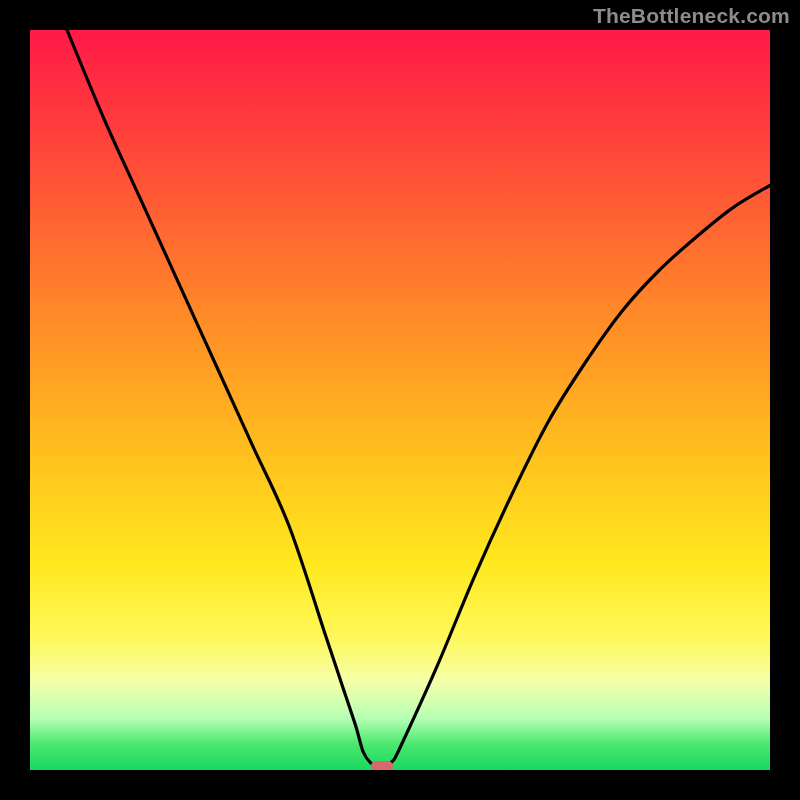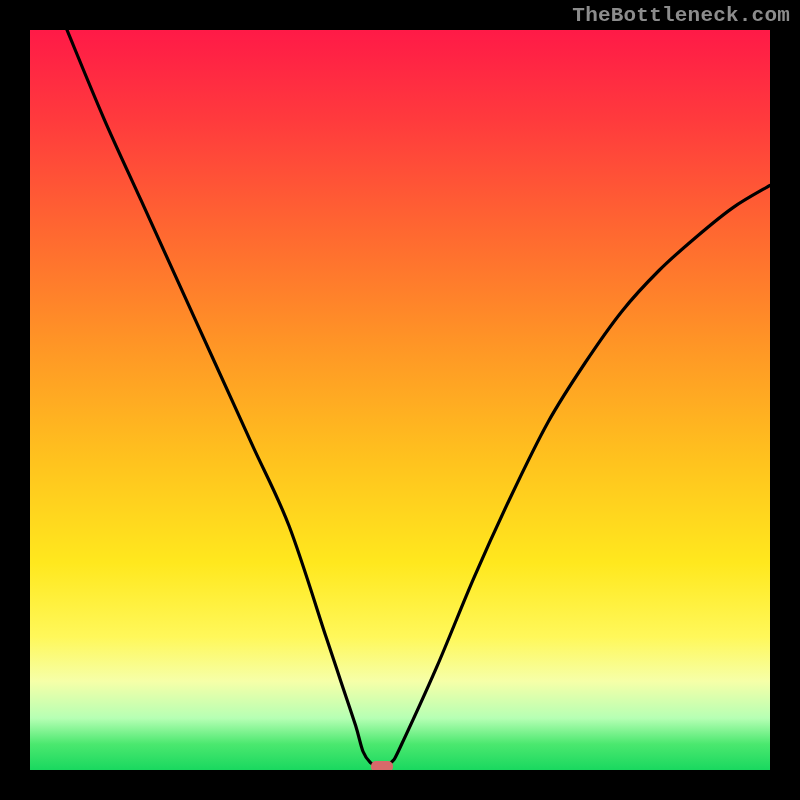--- a/index.html
+++ b/index.html
@@ -47,21 +47,20 @@
   }
   .watermark {
     position: absolute;
     top: 4px;
     right: 10px;
     color: #8c8c8c;
     font-size: 21px;
     font-weight: 600;
     letter-spacing: 0.2px;
     user-select: none;
-    font-family: Liberation Mono, monospace;
   }
   svg.curve {
     position: absolute;
     inset: 0;
     width: 740px;
     height: 740px;
   }
   .marker {
     position: absolute;
     width: 22px;

